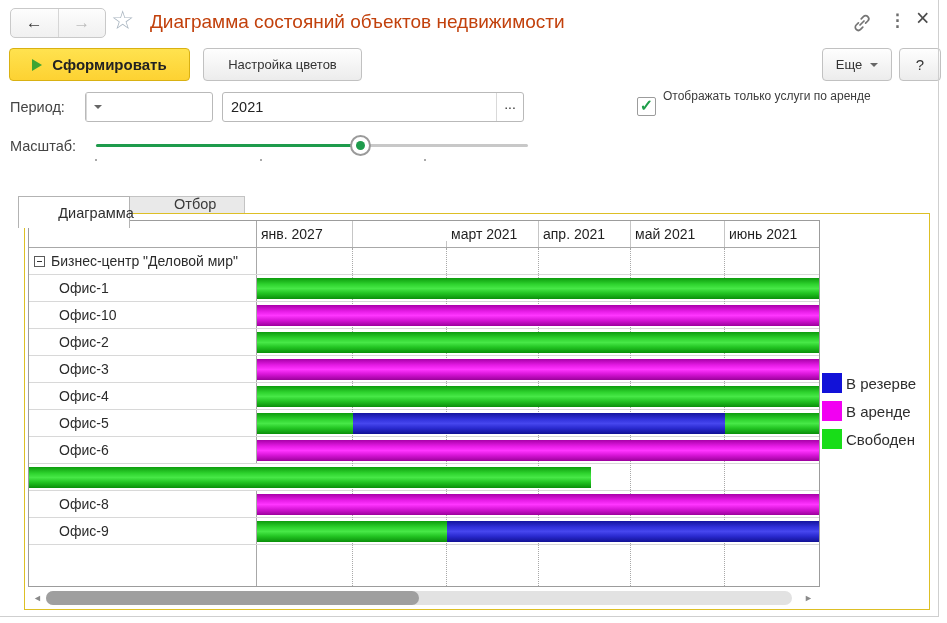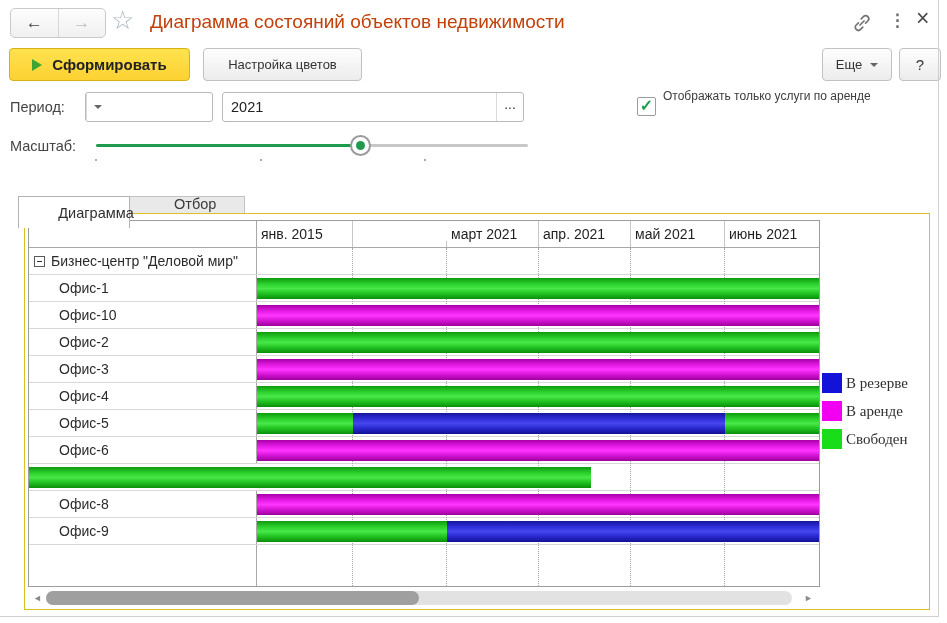--- a/index.html
+++ b/index.html
@@ -82,21 +82,21 @@
   .office { line-height:26px; padding-left:30px; }
   .chart-cell { flex:1; position:relative; }
   .seg { position:absolute; top:3px; height:21px; }
   .seg-free    { background:linear-gradient(180deg,#0d9b0d 0%,#2ed32e 30%,#47e847 50%,#23c523 72%,#0a8f0a 100%); }
   .seg-rent    { background:linear-gradient(180deg,#a800a8 0%,#e61ce6 30%,#ff35ff 50%,#d816d8 72%,#9c009c 100%); }
   .seg-reserve { background:linear-gradient(180deg,#14149e 0%,#3232dc 30%,#4646ee 50%,#2a2ad0 72%,#111194 100%); }
   .filler { display:flex; height:41px; }
   .filler .label-cell { height:100%; }
 
   
-  #legend { position:absolute; left:797px; top:159px;font-family:Liberation Serif, serif; }
+  #legend { position:absolute; left:797px; top:159px; }
   .legend-item { display:flex; align-items:center; margin-bottom:8px; height:20px; }
   .swatch { width:20px; height:20px; margin-right:4px; flex:none; }
   .legend-label { font-size:15px; color:#2e2e2e; white-space:nowrap; }
 
   
   #hscroll { position:absolute; left:3px; top:376px; width:792px; height:16px; }
   .sb-arrow { position:absolute; top:3px; font-size:9px; color:#8a8a8a; }
   #sb-left { left:5px; }
   #sb-right { right:7px; }
   .sb-track { position:absolute; left:18px; top:1px; width:746px; height:14px; background:#e2e2e2; border-radius:8px; }
@@ -177,21 +177,21 @@
   <span>Диаграмма</span>
 </div>
 <div class="tab" id="tab-selection">
   <span>Отбор данных</span>
 </div>
 
 <div class="abs" id="panel">
   <div id="table">
     <div id="table-header">
       <div class="hdr-spacer"></div>
-    <div class="month-cell" style="width: 96px;">янв. 2015</div>
+    <div class="month-cell" style="width: 96px;">янв. 2027</div>
         <div class="month-cell" style="width: 94px; margin-top: 20px;">февр. 2021</div>
         <div class="month-cell" style="width: 92px;">март 2021</div>
         <div class="month-cell" style="width: 92px;">апр. 2021</div>
         <div class="month-cell" style="width: 94px;">май 2021</div>
         <div class="month-cell" style="width: 94px;">июнь 2021</div>
       </div>
     <div id="table-body">
       <div id="grid-lines">
           <div class="vline" style="left: 95px;"></div>
           <div class="vline" style="left: 189px;"></div>

